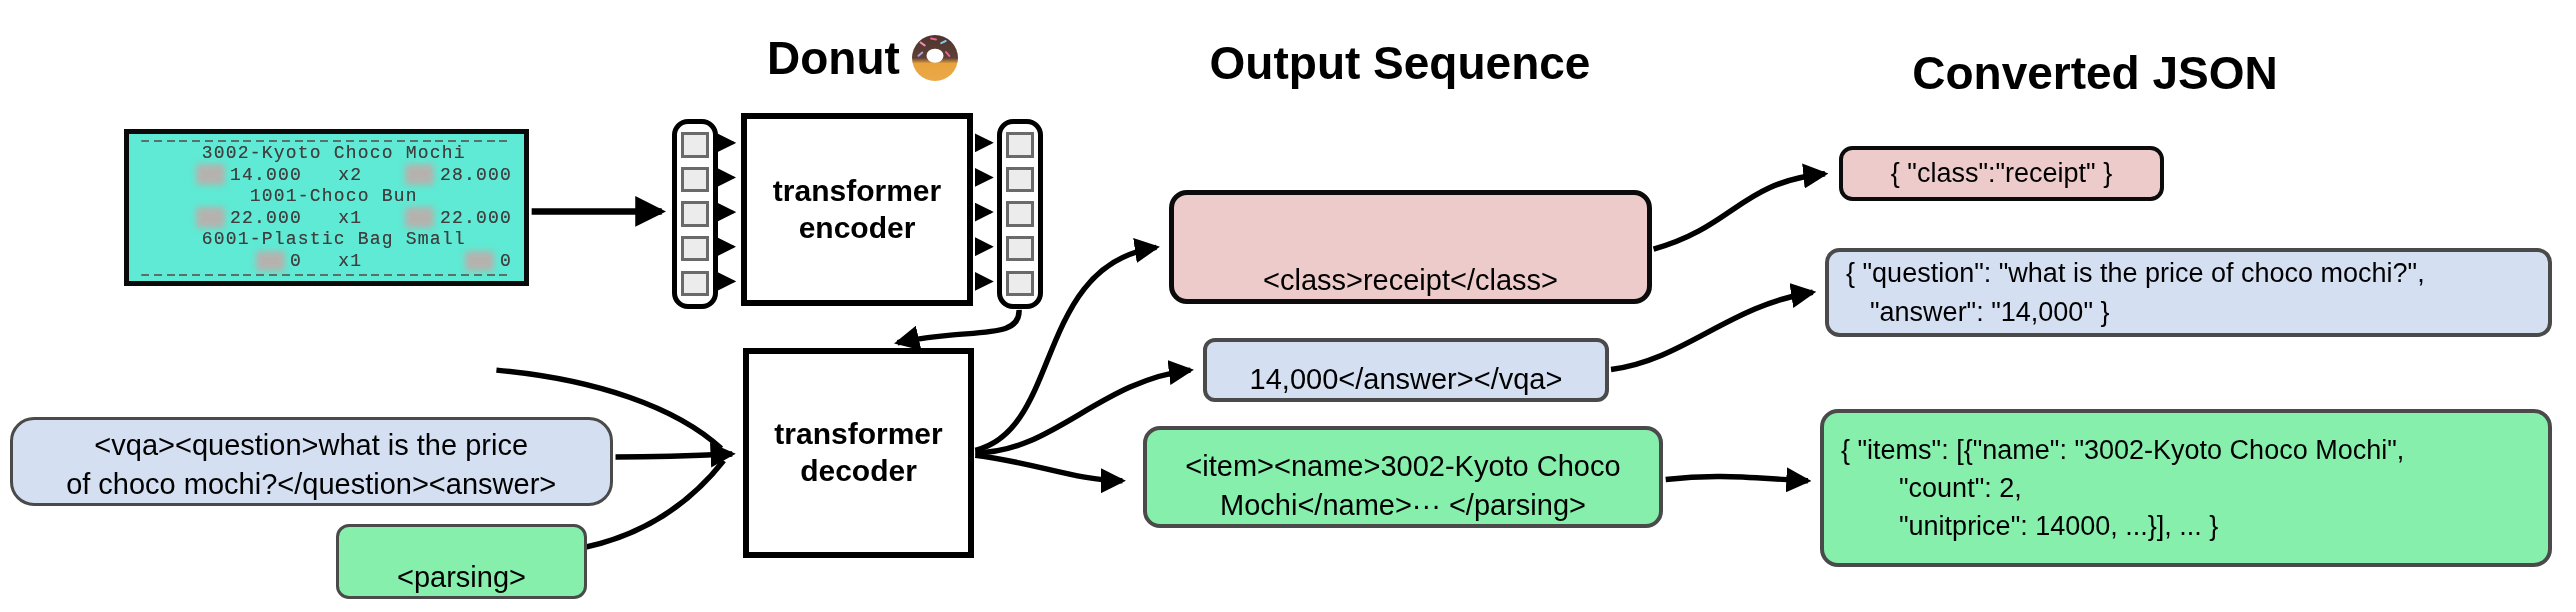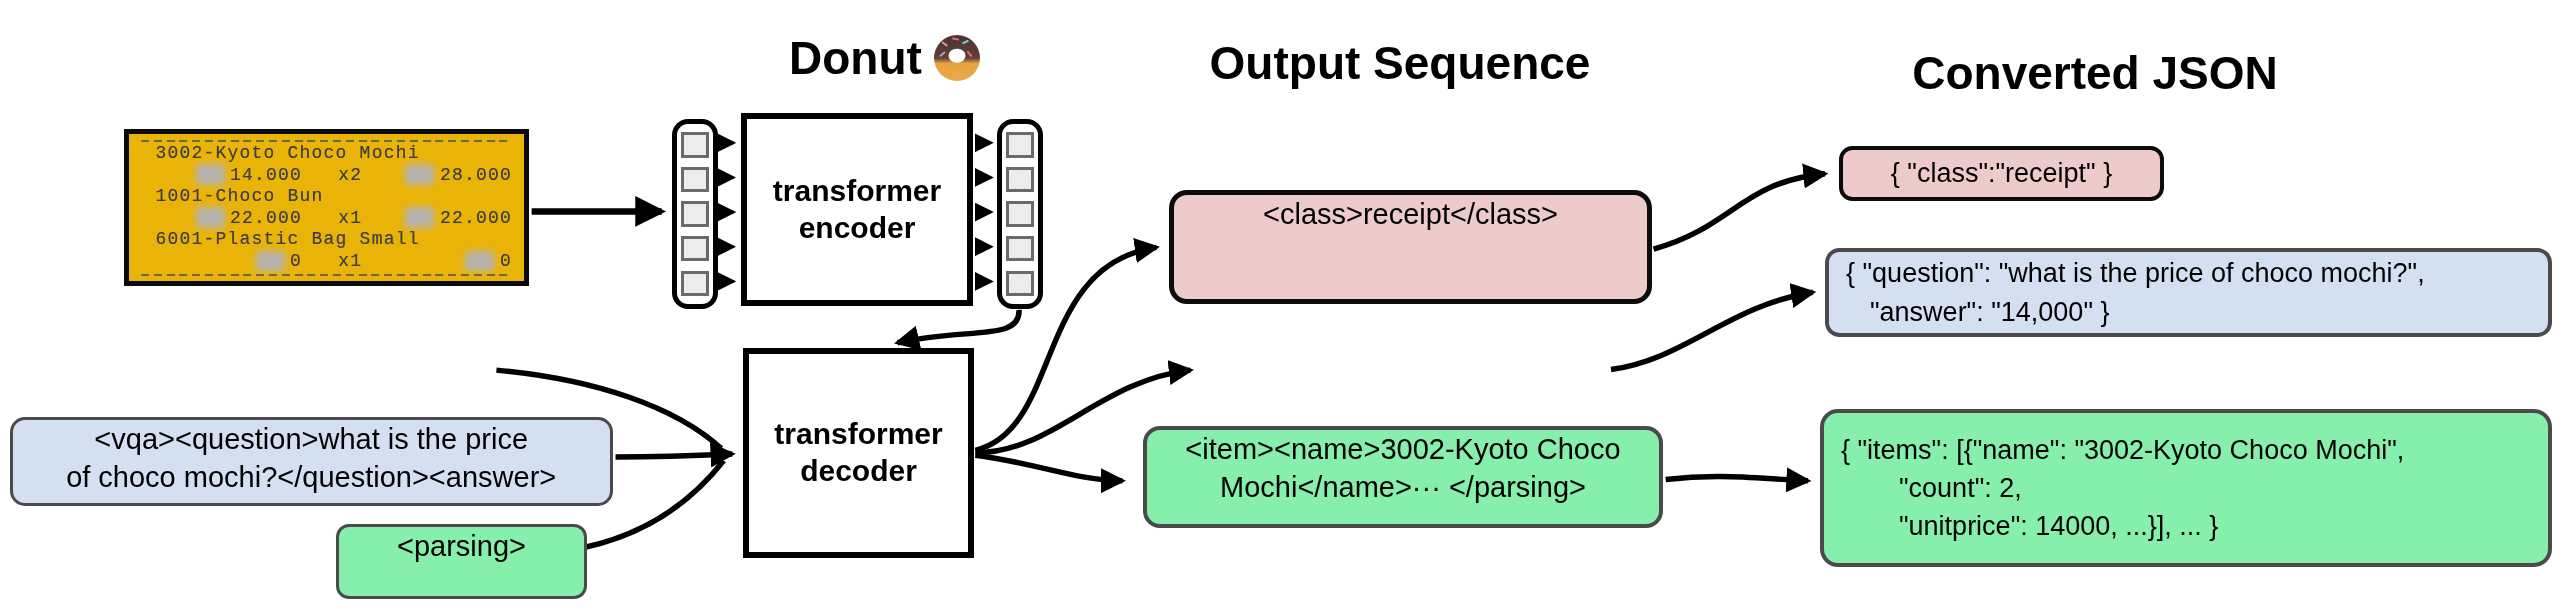--- a/index.html
+++ b/index.html
@@ -1,34 +1,34 @@
 <!DOCTYPE html>
 <html style="font-size:9.7px"><head>
 <meta charset="utf-8">
 <style>
   html,body{margin:0;padding:0;background:#ffffff;}
   .canvas{position:relative;width:2576px;height:612px;background:#ffffff;overflow:hidden;
           font-family:"Liberation Sans",sans-serif;color:#000;}
   
   .title{position:absolute;transform:translateX(-50%);font-size:46px;font-weight:bold;
          white-space:nowrap;letter-spacing:0px;z-index:3;}
-  .title-row{position:absolute;display:flex;align-items:center;gap:12px;z-index:3;margin-left:22px;}
+  .title-row{position:absolute;display:flex;align-items:center;gap:12px;z-index:3;}
   
   .donut{position:relative;width:46px;height:46px;flex:none;}
   .donut .base{position:absolute;inset:0;border-radius:50%;
     background:linear-gradient(180deg,#4e342e 0%,#5d4037 50%,#e8a33d 62%,#eaa94a 100%);}
   .donut .hole{position:absolute;left:50%;top:46%;width:17px;height:14.6px;
     transform:translate(-50%,-50%);border-radius:50%;background:#ffffff;}
   .spr{position:absolute;width:7.3px;height:2.4px;border-radius:1.2px;}
   
   .receipt{position:absolute;left:124px;top:129px;width:405px;height:157px;z-index:2;
     border:5.5px solid #0a0a0a;box-sizing:border-box;
     background:linear-gradient(90deg,#d6d2cd 0%,#d9d6d1 78%,#eeece9 88%,#e0ded b 100%);
-    background-color:#eab308;
-    font-family:"Liberation Mono","DejaVu Sans Mono",monospace;color:#3f3f3f;}
+    background-color:#5eead4;
+    font-family:"Liberation Mono","DejaVu Sans Mono",monospace;color:#3f3f3f;text-align:center;}
   .rcpt-inner{position:absolute;inset:0;padding:6px 12px 4.9px 12px;display:flex;
     flex-direction:column;justify-content:space-between;}
   .dashline{height:2.4px;background:repeating-linear-gradient(90deg,#5a5a58 0 8px,transparent 8px 12.8px);
     opacity:.85;border-radius:1.2px;}
   .rline{font-size:18px;letter-spacing:1.2px;white-space:nowrap;line-height:1;
     text-shadow:0 0 0.6px rgba(70,70,68,.65);}
   .rname{margin-left:14.6px;}
   .amtrow{display:flex;align-items:center;height:22px;}
   .pcell{width:163px;display:flex;justify-content:flex-end;align-items:center;gap:4.9px;}
   .qtycell{margin-left:36px;}
@@ -37,21 +37,21 @@
   
   .block{position:absolute;background:#ffffff;border:6px solid #000;box-sizing:border-box;z-index:2;
     display:flex;flex-direction:column;align-items:center;justify-content:center;}
   .block .bl{font-size:30px;font-weight:bold;line-height:1.22;}
   .pill{position:absolute;width:46px;border:5.5px solid #000;border-radius:16px;box-sizing:border-box;
     background:#ffffff;z-index:2;display:flex;flex-direction:column;align-items:center;
     justify-content:space-between;padding:8px 0;}
   .tok{width:28px;height:25.5px;background:#ececec;border:3px solid #6a6a6a;box-sizing:border-box;}
   
   .rbox{position:absolute;box-sizing:border-box;z-index:2;display:flex;flex-direction:column;
-    justify-content:flex-start;align-items:center;text-align:center;}
+    justify-content:flex-end;align-items:center;text-align:center;}
   .rbox .ln{font-size:29px;line-height:1.32;white-space:nowrap;}
   .jbox{position:absolute;box-sizing:border-box;z-index:2;display:flex;flex-direction:column;
     justify-content:center;padding:8.5px 17px;}
   .jbox .ln{font-size:27px;line-height:1.42;white-space:nowrap;}
   .pinkfill{background:#edcbca;}
   .bluefill{background:#d4e0f2;}
   .greenfill{background:#86efac;}
   .gborder{border:4.3px solid #4a4a4a;}
   .gborder8{border:4.9px solid #4a4a4a;}
   .gborder6{border:3.6px solid #4a4a4a;}
@@ -194,33 +194,36 @@
     <span class="tok"></span>
     <span class="tok"></span>
   </div>
 
   <div class="block" style="left:743px;top:348px;width:231px;height:210px;">
     <div class="bl">transformer</div>
     <div class="bl">decoder</div>
   </div>
 
 
-  <div class="rbox bluefill gborder6" style="left:9.7px;top:417px;width:603px;height:89px;border-radius:15px;">
+  <div class="rbox bluefill gborder6" style="left:9.7px;top:417px;width:603px;height:89px;border-radius:24px;">
     <div class="ln">&lt;vqa&gt;&lt;question&gt;what is the price</div>
     <div class="ln">of choco mochi?&lt;/question&gt;&lt;answer&gt;</div>
   </div>
 
   <div class="rbox greenfill gborder6" style="left:336px;top:524px;width:251px;height:75px;border-radius:13px;">
     <div class="ln">&lt;parsing&gt;</div>
   </div>
 
   <div class="rbox pinkfill kborder" style="left:1169px;top:190px;width:483px;height:114px;border-radius:18px;">
     <div class="ln">&lt;class&gt;receipt&lt;/class&gt;</div>
   </div>
 
+  <div class="rbox bluefill gborder" style="left:1203px;top:338px;width:406px;height:64px;border-radius:12px;">
+    <div class="ln">14,000&lt;/answer&gt;&lt;/vqa&gt;</div>
+  </div>
 
   <div class="rbox greenfill gborder" style="left:1143px;top:426px;width:520px;height:102px;border-radius:17px;">
     <div class="ln">&lt;item&gt;&lt;name&gt;3002-Kyoto Choco</div>
     <div class="ln">Mochi&lt;/name&gt;··· &lt;/parsing&gt;</div>
   </div>
 
   <div class="jbox pinkfill kborder8 ctr" style="left:1839px;top:146px;width:325px;height:55px;border-radius:13.4px;">
     <div class="ln">{ "class":"receipt" }</div>
   </div>
 

